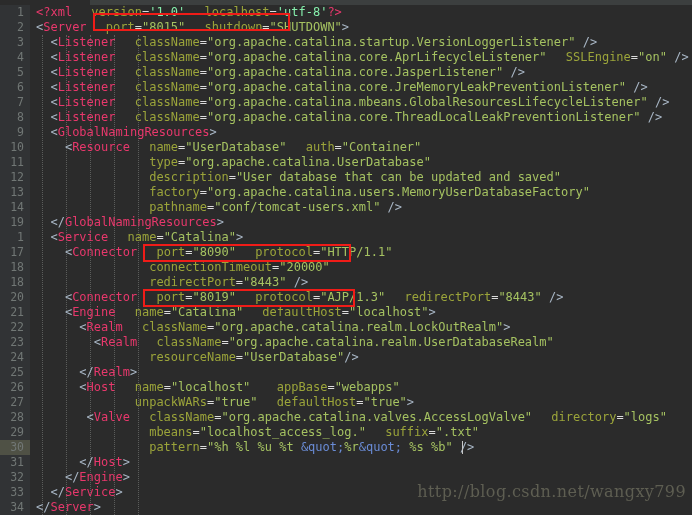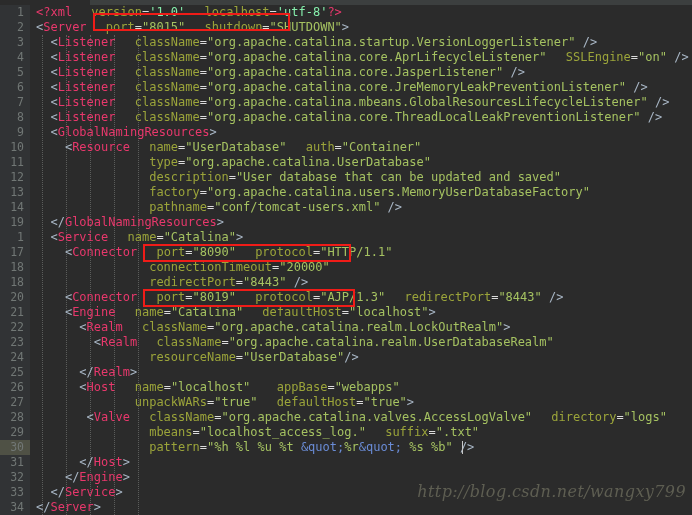--- a/index.html
+++ b/index.html
@@ -113,21 +113,20 @@
   
   #watermark {
     position: absolute;
     right: 6px;
     bottom: 14px;
     color: #5e5e52;
     font-family: "DejaVu Serif", serif;
     font-size: 16px;
     letter-spacing: 0.4px;
     z-index: 6;
-    font-style: italic;
   }
   
   #caret {
     position: absolute;
     width: 1px;
     background: #c8c8c8;
     z-index: 7;
   }
 </style>
 </head>

